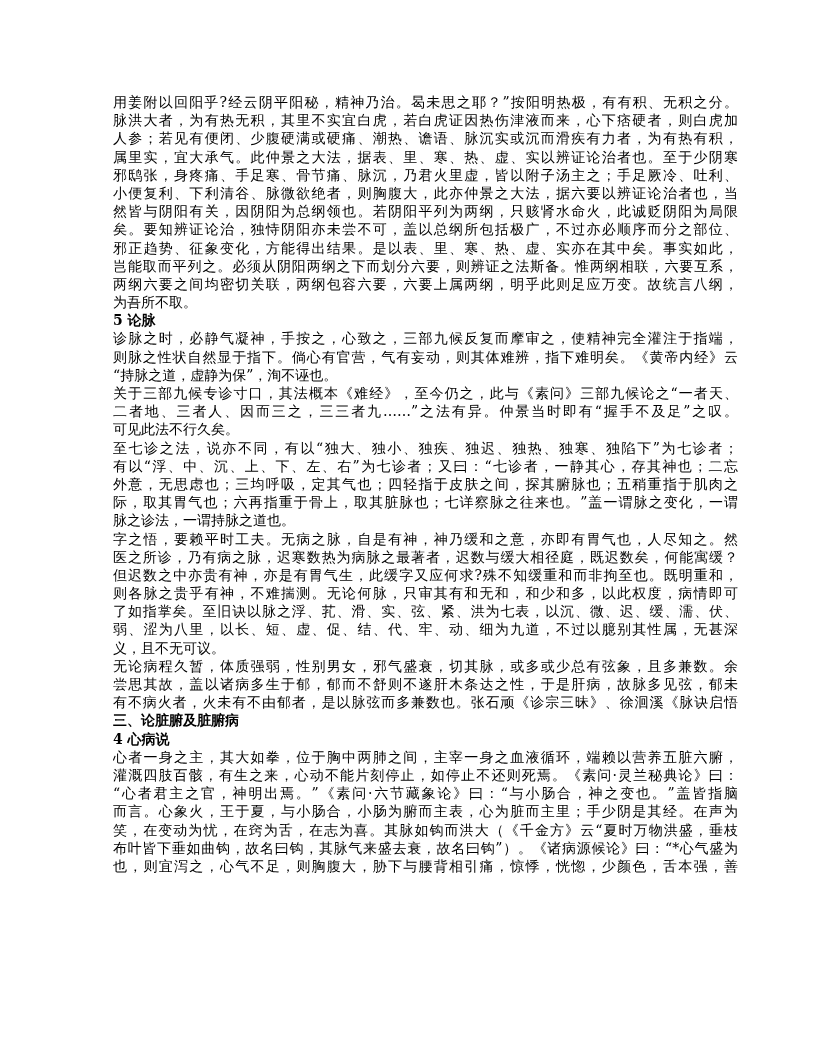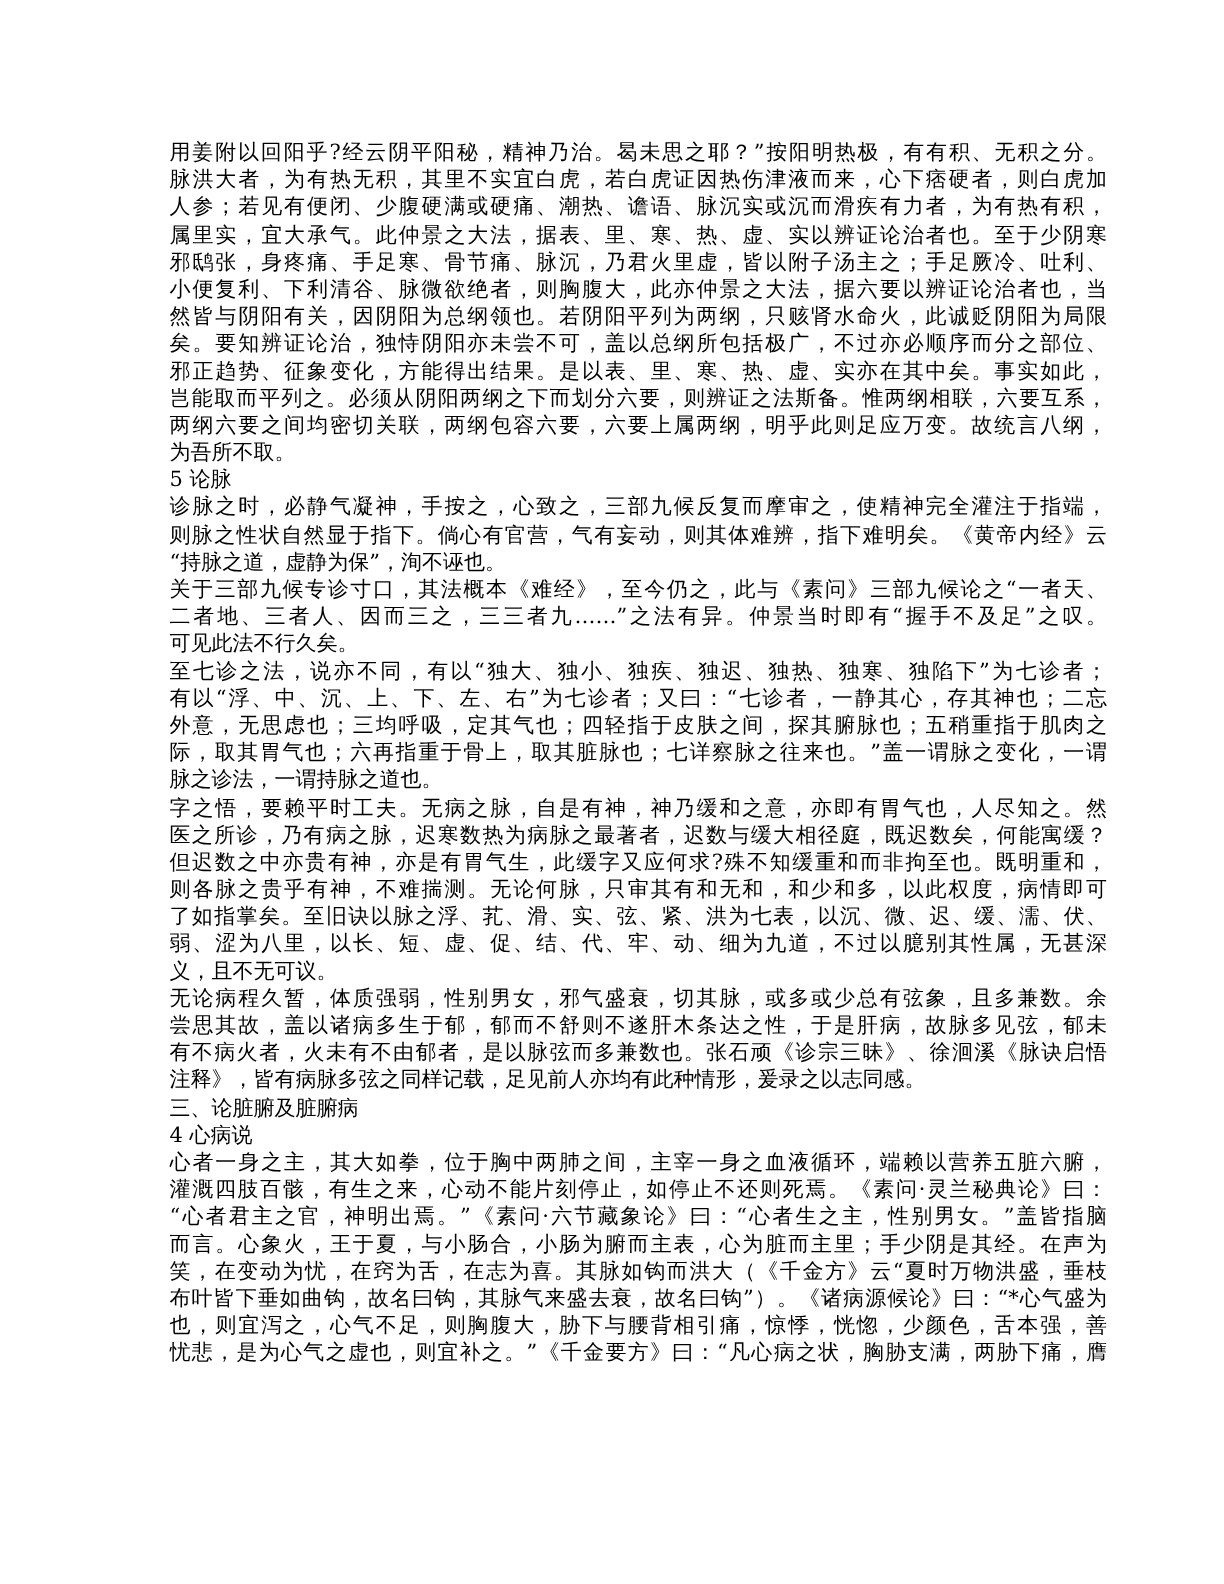--- a/index.html
+++ b/index.html
@@ -31,21 +31,21 @@
     text-align-last: justify;
     word-break: break-all;
     overflow: hidden;
     white-space: nowrap;
   }
   .line.line-end {
     text-align: right;
     text-align-last: left;
   }
   .block.heading .line {
-    font-weight: normal; 
+    font-weight: bold; 
   }
 </style>
 </head>
 <body>
 
 <div class="page" style="background: rgb(255, 255, 255); color: rgb(0, 0, 0);">
     <div class="block paragraph">
       <div class="line">用姜附以回阳乎?经云阴平阳秘，精神乃治。曷未思之耶？”按阳明热极，有有积、无积之分。</div>
       <div class="line">脉洪大者，为有热无积，其里不实宜白虎，若白虎证因热伤津液而来，心下痞硬者，则白虎加</div>
       <div class="line">人参；若见有便闭、少腹硬满或硬痛、潮热、谵语、脉沉实或沉而滑疾有力者，为有热有积，</div>
@@ -85,31 +85,29 @@
       <div class="line">但迟数之中亦贵有神，亦是有胃气生，此缓字又应何求?殊不知缓重和而非拘至也。既明重和，</div>
       <div class="line">则各脉之贵乎有神，不难揣测。无论何脉，只审其有和无和，和少和多，以此权度，病情即可</div>
       <div class="line">了如指掌矣。至旧诀以脉之浮、芤、滑、实、弦、紧、洪为七表，以沉、微、迟、缓、濡、伏、</div>
       <div class="line">弱、涩为八里，以长、短、虚、促、结、代、牢、动、细为九道，不过以臆别其性属，无甚深</div>
       <div class="line line-end">义，且不无可议。</div>
     </div>
     <div class="block paragraph">
       <div class="line">无论病程久暂，体质强弱，性别男女，邪气盛衰，切其脉，或多或少总有弦象，且多兼数。余</div>
       <div class="line">尝思其故，盖以诸病多生于郁，郁而不舒则不遂肝木条达之性，于是肝病，故脉多见弦，郁未</div>
       <div class="line">有不病火者，火未有不由郁者，是以脉弦而多兼数也。张石顽《诊宗三昧》、徐洄溪《脉诀启悟</div>
-      <div class="line line-end">注释》，皆有病脉多弦之同样记载，足见前人亦均有此种情形，爰录之以志同感。</div>
     </div>
     <div class="block heading">
       <div class="line line-end">三、论脏腑及脏腑病</div>
     </div>
     <div class="block heading">
       <div class="line line-end">4 心病说</div>
     </div>
     <div class="block paragraph">
       <div class="line">心者一身之主，其大如拳，位于胸中两肺之间，主宰一身之血液循环，端赖以营养五脏六腑，</div>
       <div class="line">灌溉四肢百骸，有生之来，心动不能片刻停止，如停止不还则死焉。《素问·灵兰秘典论》曰：</div>
-      <div class="line">“心者君主之官，神明出焉。”《素问·六节藏象论》曰：“心者生之主，性别男女。”盖皆指脑</div>
+      <div class="line">“心者君主之官，神明出焉。”《素问·六节藏象论》曰：“与小肠合，神之变也。”盖皆指脑</div>
       <div class="line">而言。心象火，王于夏，与小肠合，小肠为腑而主表，心为脏而主里；手少阴是其经。在声为</div>
       <div class="line">笑，在变动为忧，在窍为舌，在志为喜。其脉如钩而洪大（《千金方》云“夏时万物洪盛，垂枝</div>
       <div class="line">布叶皆下垂如曲钩，故名曰钩，其脉气来盛去衰，故名曰钩”）。《诸病源候论》曰：“*心气盛为</div>
       <div class="line">也，则宜泻之，心气不足，则胸腹大，胁下与腰背相引痛，惊悸，恍惚，少颜色，舌本强，善</div>
-      <div class="line">忧悲，是为心气之虚也，则宜补之。”《千金要方》曰：“凡心病之状，胸胁支满，两胁下痛，膺</div>
     </div>
   </div>
 
 </body></html>

